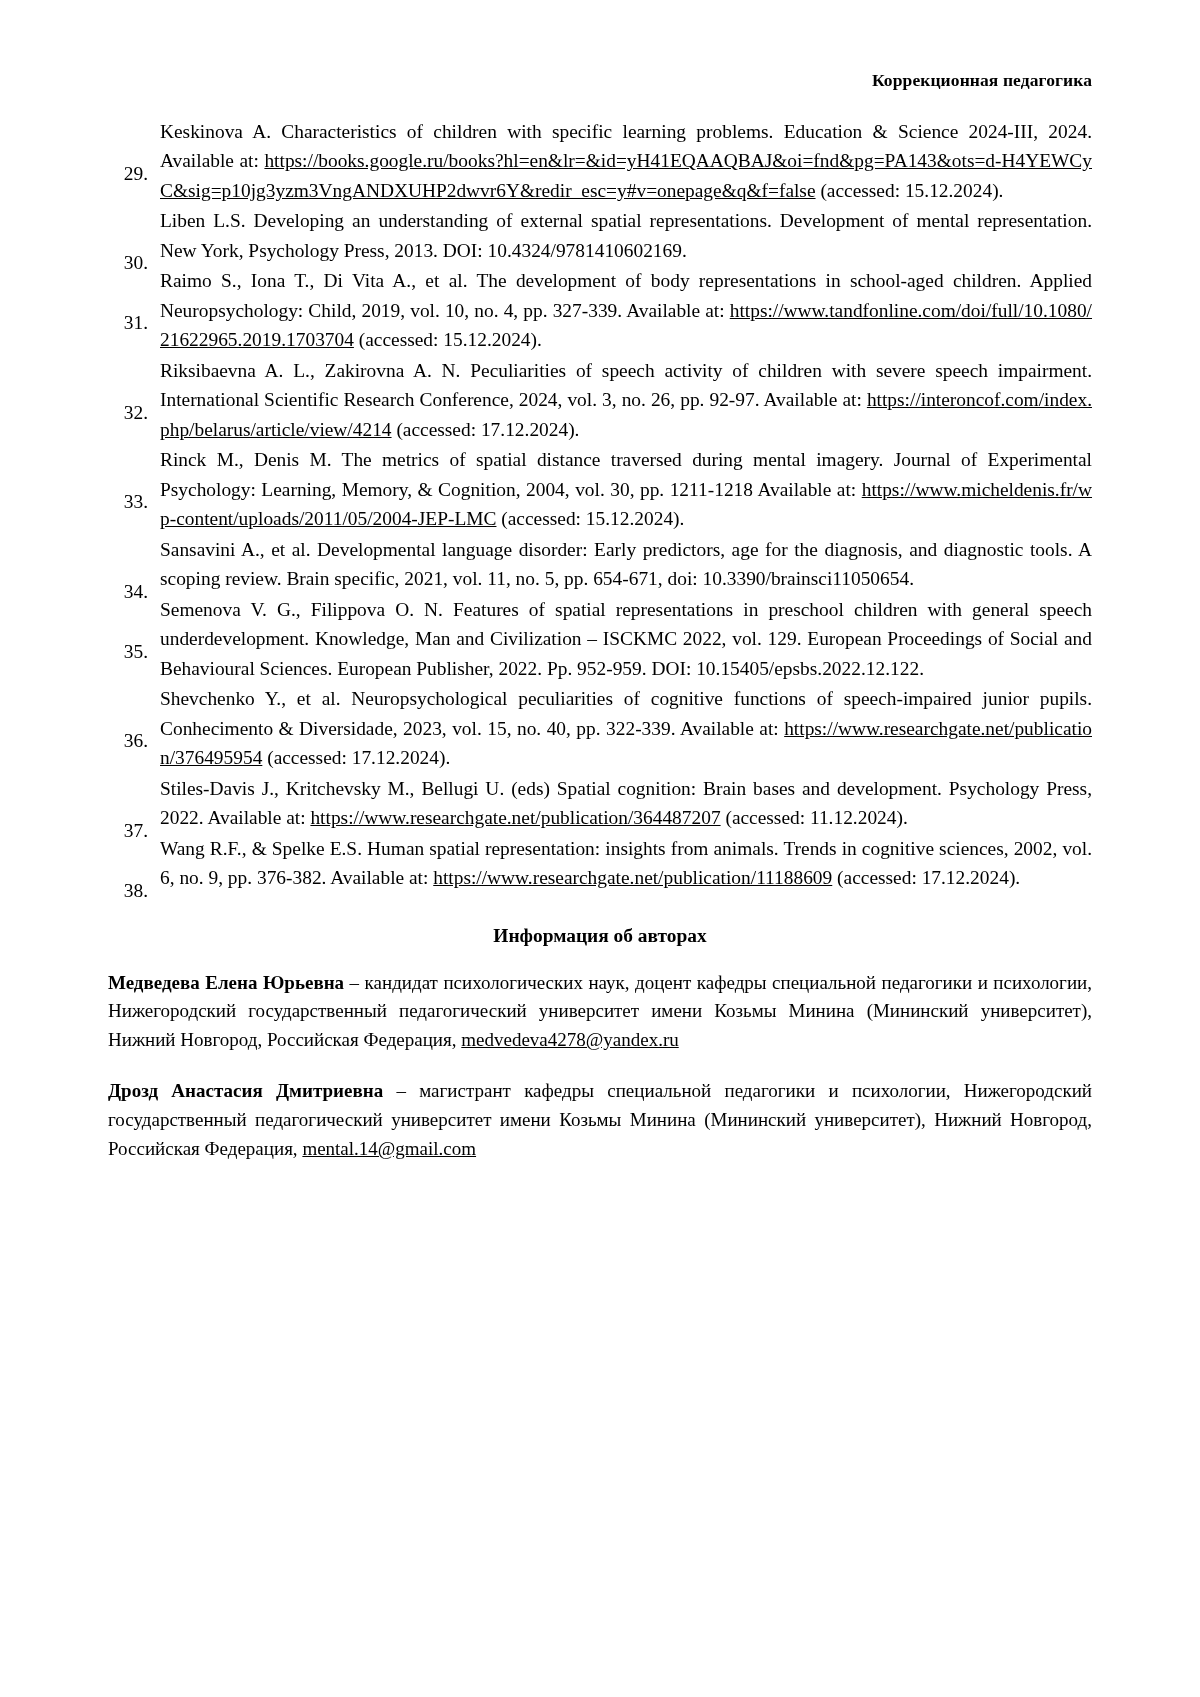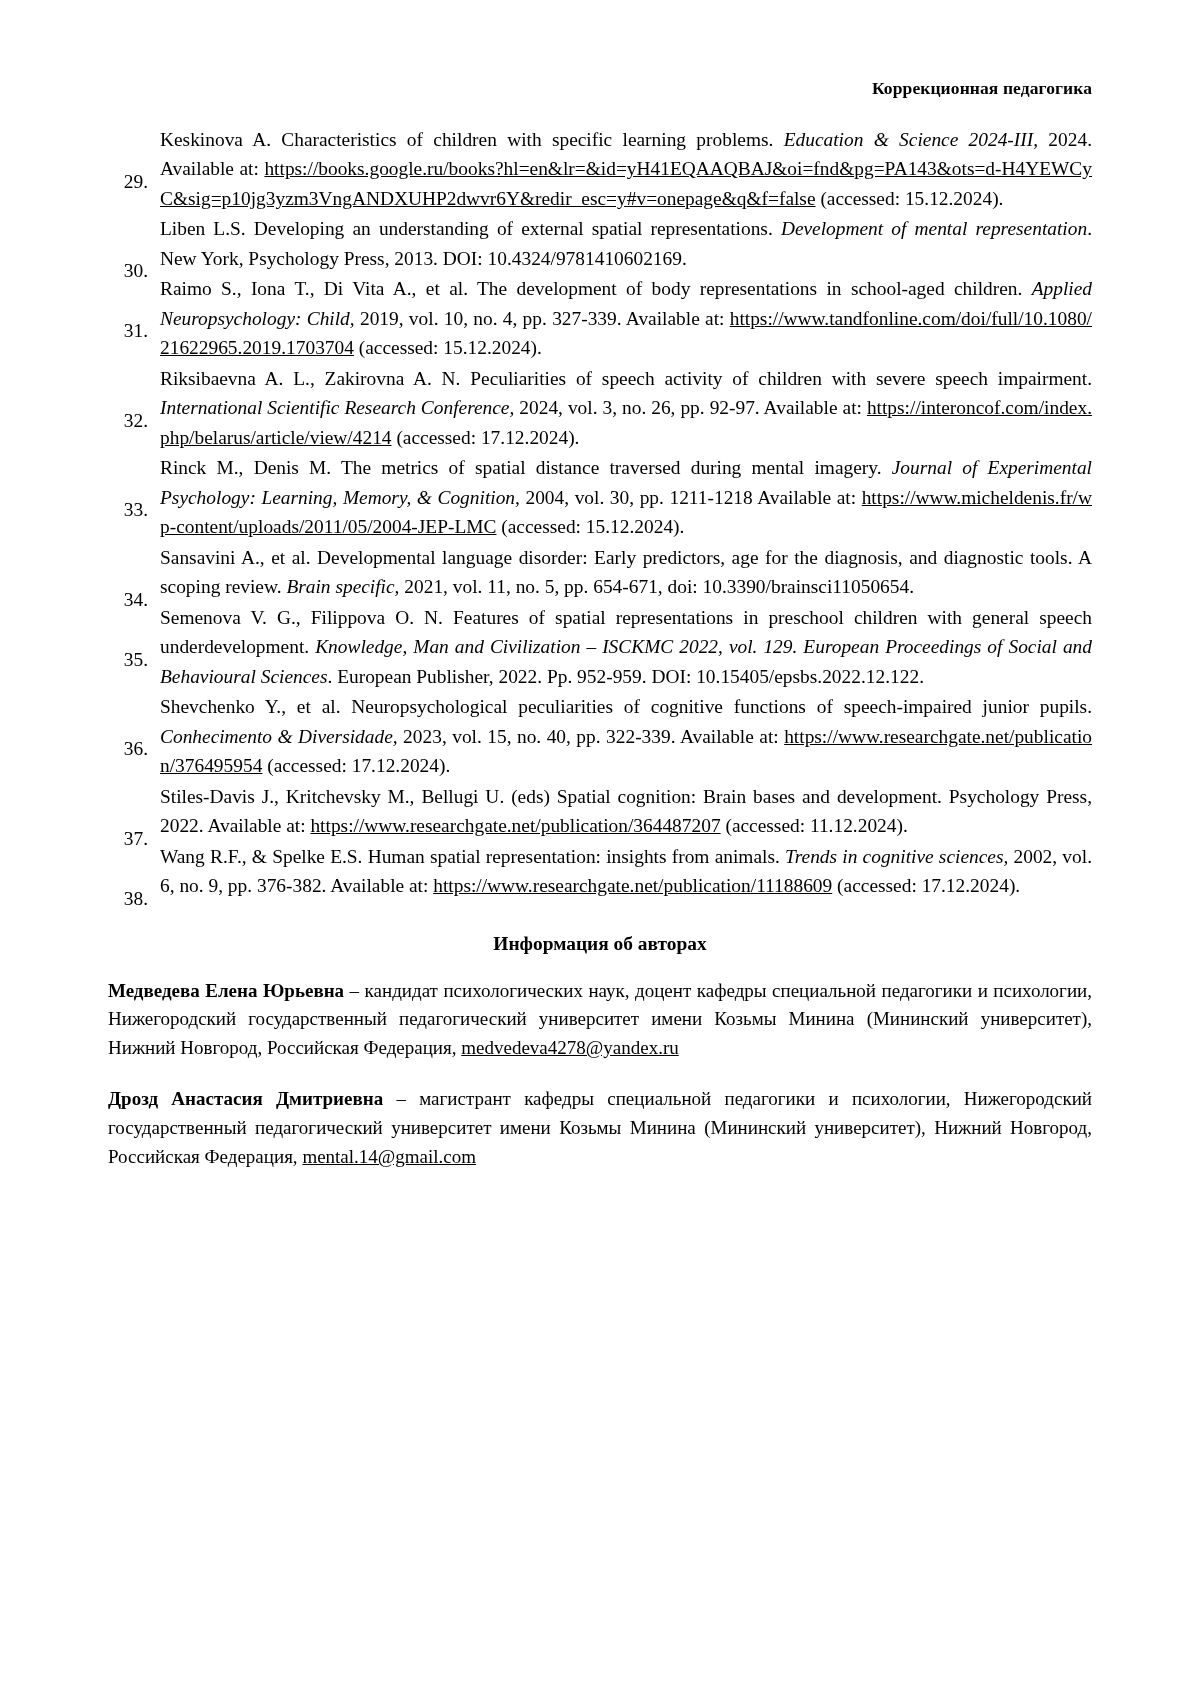--- a/index.html
+++ b/index.html
@@ -19,21 +19,21 @@
     width: 1200px;
     height: 1697px;
     box-sizing: border-box;
     padding: 62px 108px 40px 108px;
   }
   .running-head {
     text-align: right;
     font-weight: bold;
     font-size: 17.5px;
     letter-spacing: 0.1px;
-    margin: 16px 0 26px 0;
+    margin: 8px 0 26px 0;
   }
   ol.reflist {
     list-style: none;
     margin: 0;
     padding: 0;
   }
   ol.reflist li {
     position: relative;
     padding-left: 52px;
     margin-bottom: 1px;
@@ -44,21 +44,21 @@
   }
   ol.reflist li .num {
     position: absolute;
     left: 0;
     top: 0;
     width: 40px;
     text-align: right;
     font-size: 19.4px;
     margin-top: 42px;
   }
-  .it { font-style: italic; }
+  .it { }
   .lnk {
     text-decoration: underline;
     word-break: break-all;
   }
   .copyright {
     margin-top: 34px;
     font-size: 19.4px;
     line-height: 1.5;
   }
   .authors-heading {

